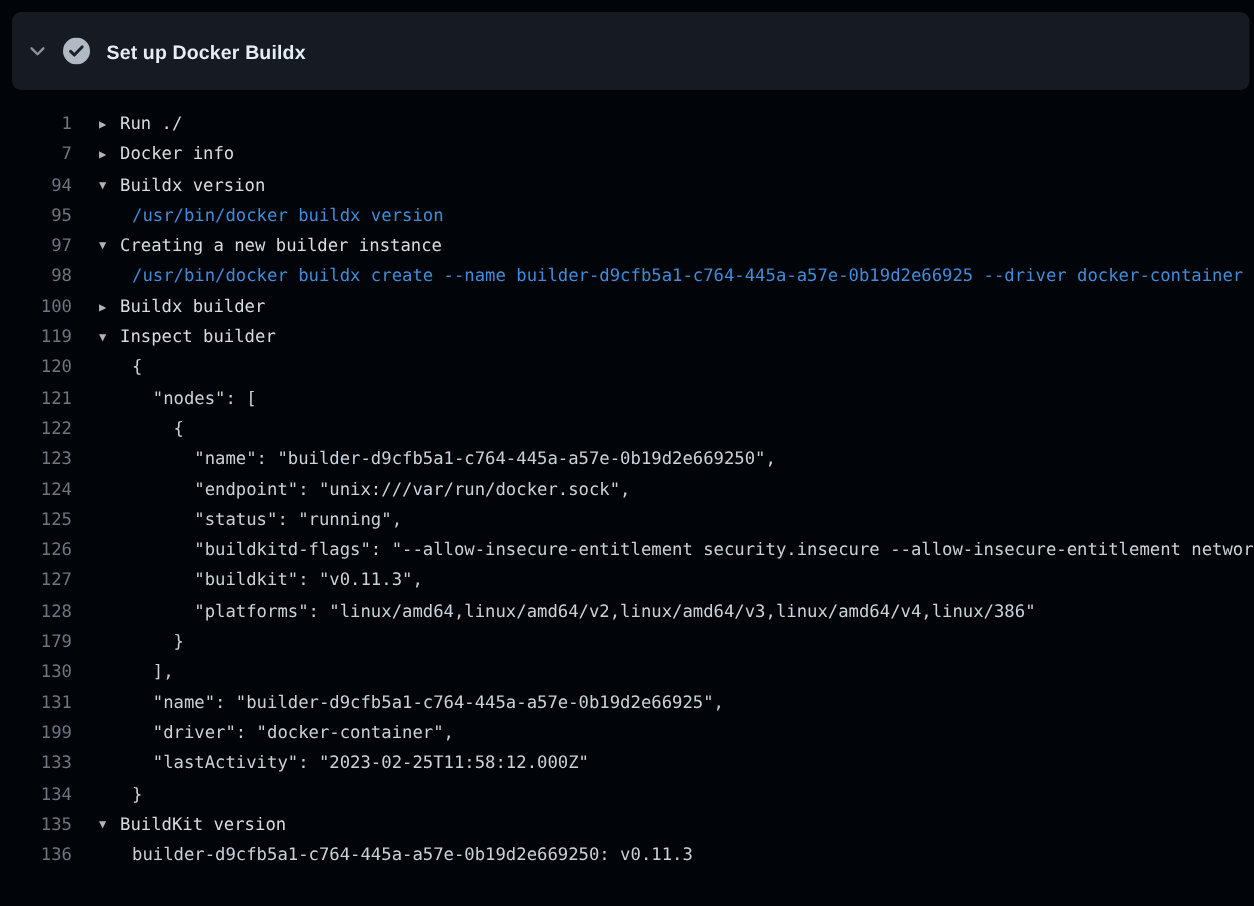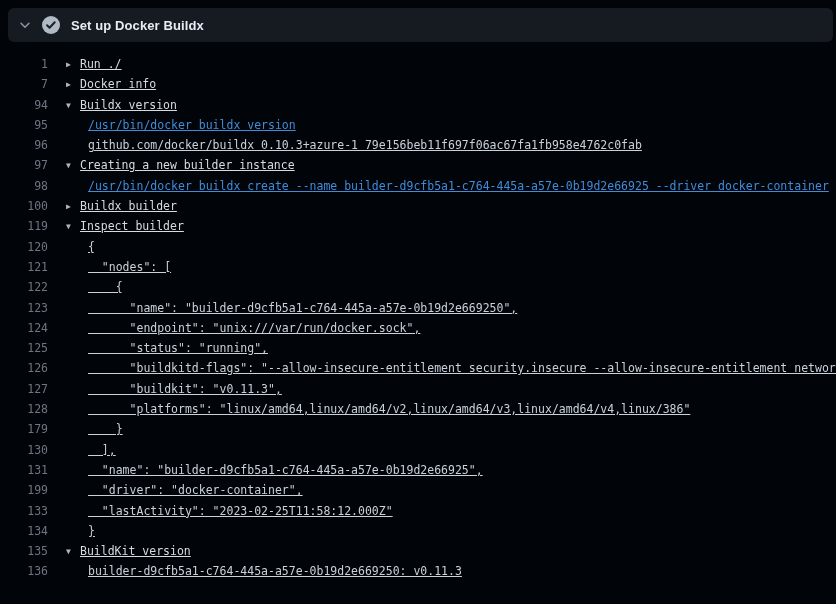--- a/index.html
+++ b/index.html
@@ -12,21 +12,21 @@
   }
   .screen {
     position: relative;
     width: 836px;
     height: 604px;
     background: var(--bg, #010409);
     font-family: "DejaVu Sans Mono", "Liberation Mono", monospace;
   }
   .step-header {
     margin: 8px 3px 0 8px;
-    height: 34px;
+    height: 52px;
     background: var(--header-bg, #161b22);
     border-radius: 6px;
     display: flex;
     align-items: center;
     padding-left: 10px;
     box-sizing: border-box;
     cursor: pointer;
   }
   .chev {
     width: 14px;
@@ -63,21 +63,21 @@
     white-space: pre;
     overflow: hidden;
   }
   .num {
     flex: 0 0 48px;
     width: 48px;
     text-align: right;
     color: var(--linenum, #6e7681);
     user-select: none;
   }
-  .body { flex: 1 1 auto; overflow: hidden; text-decoration: underline; }
+  .body { flex: 1 1 auto; overflow: hidden; }
   .body.grp { padding-left: 18px; color: var(--grouptext, #d5dce2); }
   .body.cmd { padding-left: 40px; color: var(--command, #408cd8); }
   .body.out { padding-left: 40px; color: var(--output, #c9d1d9); }
   .tri {
     display: inline-block;
     width: 14px;
     font-size: 8px;
     color: #adb6bf;
     vertical-align: 1px;
   }
@@ -100,21 +100,20 @@
       </svg>
     </span>
     <span class="step-title">Set up Docker Buildx</span>
   </div>
 
   <div class="log">
       <div class="row"><span class="num">1</span><span class="body grp"><span class="tri">▶</span><span>Run ./</span></span></div>
       <div class="row"><span class="num">7</span><span class="body grp"><span class="tri">▶</span><span>Docker info</span></span></div>
       <div class="row"><span class="num">94</span><span class="body grp"><span class="tri">▼</span><span>Buildx version</span></span></div>
       <div class="row"><span class="num">95</span><span class="body cmd"><span>/usr/bin/docker buildx version</span></span></div>
-      <div class="row"><span class="num">96</span><span class="body out"><span>github.com/docker/buildx 0.10.3+azure-1 79e156beb11f697f06ac67fa1fb958e4762c0fab</span></span></div>
       <div class="row"><span class="num">97</span><span class="body grp"><span class="tri">▼</span><span>Creating a new builder instance</span></span></div>
       <div class="row"><span class="num">98</span><span class="body cmd"><span>/usr/bin/docker buildx create --name builder-d9cfb5a1-c764-445a-a57e-0b19d2e66925 --driver docker-container</span></span></div>
       <div class="row"><span class="num">100</span><span class="body grp"><span class="tri">▶</span><span>Buildx builder</span></span></div>
       <div class="row"><span class="num">119</span><span class="body grp"><span class="tri">▼</span><span>Inspect builder</span></span></div>
       <div class="row"><span class="num">120</span><span class="body out"><span>{</span></span></div>
       <div class="row"><span class="num">121</span><span class="body out"><span>  "nodes": [</span></span></div>
       <div class="row"><span class="num">122</span><span class="body out"><span>    {</span></span></div>
       <div class="row"><span class="num">123</span><span class="body out"><span>      "name": "builder-d9cfb5a1-c764-445a-a57e-0b19d2e669250",</span></span></div>
       <div class="row"><span class="num">124</span><span class="body out"><span>      "endpoint": "unix:///var/run/docker.sock",</span></span></div>
       <div class="row"><span class="num">125</span><span class="body out"><span>      "status": "running",</span></span></div>

